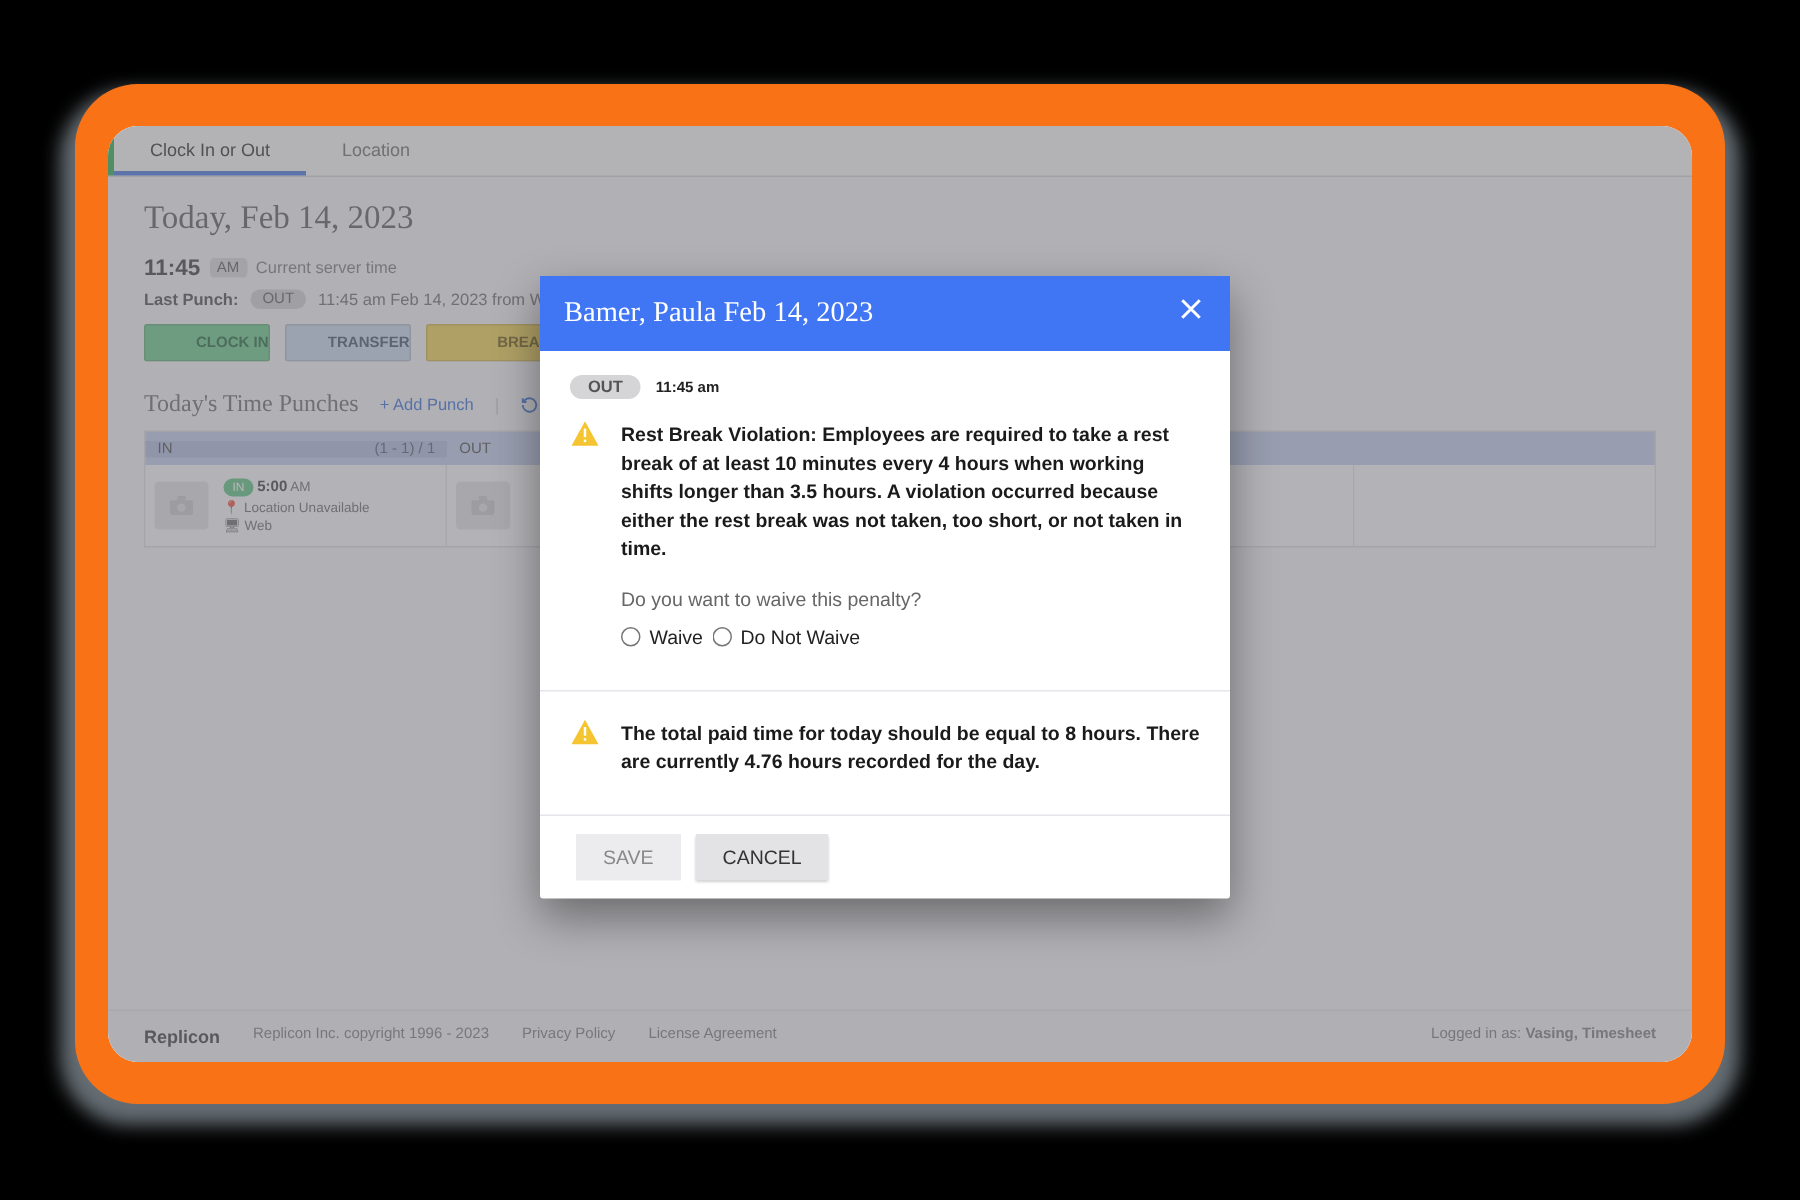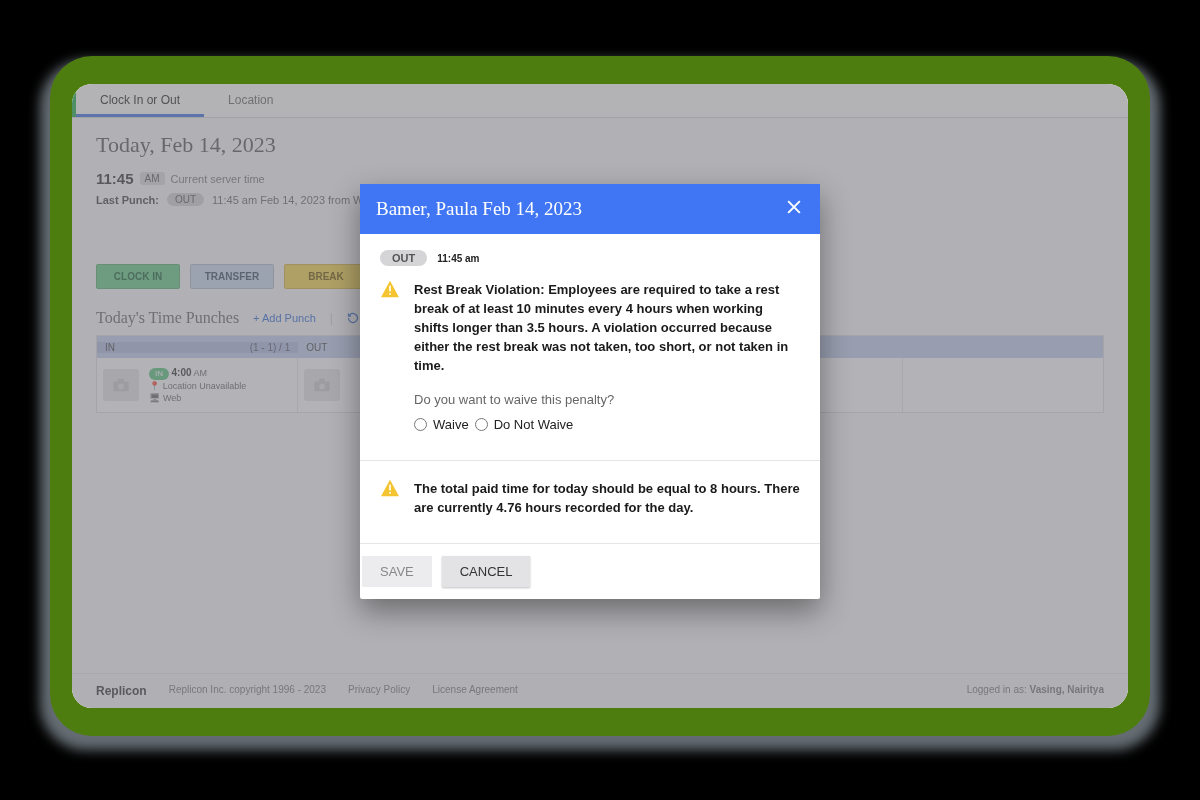--- a/index.html
+++ b/index.html
@@ -5,21 +5,21 @@
   * { box-sizing: border-box; margin: 0; padding: 0; }
   html, body { width: 1200px; height: 800px; background: #000; font-family: -apple-system, "Helvetica Neue", Arial, sans-serif; overflow: hidden; }
 
   
   .tablet-shadow {
     position: absolute; left: 40px; top: 60px; width: 1120px; height: 690px;
     background: #c7d8e4; border-radius: 46px; filter: blur(6px) opacity(0.5);
   }
   .tablet {
     position: absolute; left: 50px; top: 56px; width: 1100px; height: 680px;
-    background: #4d7c0f; border-radius: 42px; padding: 28px 22px;
+    background: #f97316; border-radius: 42px; padding: 28px 22px;
   }
   .screen {
     position: relative; width: 100%; height: 100%; background: #f6f6f8;
     border-radius: 20px; overflow: hidden;
   }
   .dim-overlay {
     position: absolute; inset: 0; background: rgba(120,120,125,0.55); z-index: 5;
   }
 
   
@@ -31,21 +31,21 @@
   .content { padding: 14px 24px 0; }
   .title-date { font-family: Georgia, "Times New Roman", serif; font-size: 22px; color: #555; margin-bottom: 12px; }
   .time-row { display: flex; align-items: center; gap: 6px; margin-bottom: 6px; }
   .time-val { font-weight: 700; font-size: 15px; color: #333; }
   .am-badge { background: #d9d9dc; border-radius: 3px; padding: 1px 5px; font-size: 10px; color: #555; }
   .server-label { font-size: 11px; color: #777; }
   .punch-line { display: flex; align-items: center; gap: 8px; font-size: 11px; color: #666; margin-bottom: 10px; }
   .punch-line strong { font-weight: 700; color: #444; }
   .out-badge { background: #d0d0d2; border-radius: 10px; padding: 1px 8px; font-size: 10px; color: #555; }
   .btn-row { display: flex; gap: 10px; margin-bottom: 20px; }
-  .abtn { padding: 6px 0; width: 84px; text-align:center; font-size: 10px; font-weight: 600; border: 1px solid rgba(0,0,0,0.15); border-radius: 2px; margin-top: 48px; }
+  .abtn { padding: 6px 0; width: 84px; text-align:right; font-size: 10px; font-weight: 600; border: 1px solid rgba(0,0,0,0.15); border-radius: 2px; }
   .abtn.green { background: #63c785; color: #1a5f34; }
   .abtn.gray  { background: #c8d7ed; color: #3a4a66; }
   .abtn.yellow{ background: #f2d148; color: #6b5400; }
 
   .punches-head { display:flex; align-items:center; gap:14px; color:#777; margin: 6px 0 8px; }
   .punches-title { font-family: Georgia, serif; font-size: 16px; color:#666; }
   .addp { color:#2f68d6; font-size:11px; }
   .vaud { color:#2f68d6; font-size:11px; display:flex; align-items:center; gap:4px; }
 
   .punches-grid { border:1px solid #d9d9de; }
@@ -88,21 +88,21 @@
   .v-text { font-weight:700; line-height:1.47; font-size:13px; color:#1a1a1a; }
 
   .waive-q { margin-left:34px; color:#666; font-size:13px; margin-bottom:10px; }
   .radio-group { margin-left:34px; display:flex; flex-direction:row; gap:6px; font-size:13px; color:#222; }
   .radio-group label { display:flex; align-items:center; gap:6px; }
   .radio-group input { accent-color:#888; }
 
   .modal-divider { border-top:1px solid #e6e6ea; margin:28px -20px 0; }
   .second-v { padding-top:18px; }
 
-  .modal-footer { border-top:1px solid #e6e6ea; padding:12px 2px; display:flex; gap:10px; }
+  .modal-footer { border-top:1px solid #e6e6ea; padding:12px 24px; display:flex; gap:10px; }
   .mbtn { padding:8px 18px; font-size:13px; font-weight:500; border:none; cursor:pointer; }
   .mbtn.save   { background:#ececee; color:#888; }
   .mbtn.cancel { background:#e3e3e5; color:#333; box-shadow:0 1px 2px rgba(0,0,0,0.25); }
 
   .refresh-svg { width:12px; height:12px; }
 </style>
 </head>
 <body>
 
 <div class="tablet-shadow"></div>
@@ -163,21 +163,21 @@
           <div class="grid-body">
             <div class="gbcell">
               <div class="ph-box">
                 <svg width="18" height="14" viewBox="0 0 24 20" fill="#c7c7cc">
                     <rect x="1" y="5" width="22" height="14" rx="2"></rect>
                     <rect x="8" y="1" width="8" height="5" rx="1"></rect>
                     <circle cx="12" cy="12" r="4" fill="#e2e2e5"></circle>
                   </svg>
               </div>
               <div class="meta-lines">
-                <div><span class="in-pill">IN</span> <span class="time">4:00</span> <span>AM</span></div>
+                <div><span class="in-pill">IN</span> <span class="time">5:00</span> <span>AM</span></div>
                 <div>📍 <span>Location Unavailable</span></div>
                 <div>🖥 <span>Web</span></div>
               </div>
             </div>
             <div class="gbcell">
               <div class="ph-box">
                 <svg width="18" height="14" viewBox="0 0 24 20" fill="#c7c7cc">
                     <rect x="1" y="5" width="22" height="14" rx="2"></rect>
                     <rect x="8" y="1" width="8" height="5" rx="1"></rect>
                     <circle cx="12" cy="12" r="4" fill="#e2e2e5"></circle>
@@ -191,21 +191,21 @@
         </div>
       </div>
 
       <div class="footer">
         <span class="brand">Replicon</span>
         <span>Replicon Inc. copyright 1996 - 2023</span>
         <span>Privacy Policy</span>
         <span>License Agreement</span>
         <span class="right">
           <span>Logged in as:</span>
-          <strong>Vasing, Nairitya</strong>
+          <strong>Vasing, Timesheet</strong>
         </span>
       </div>
     </div>
 
     <div class="dim-overlay"></div>
 
     <div class="modal">
       <div class="modal-header">
         <span>Bamer, Paula Feb 14, 2023</span>
         <span class="close-x">

